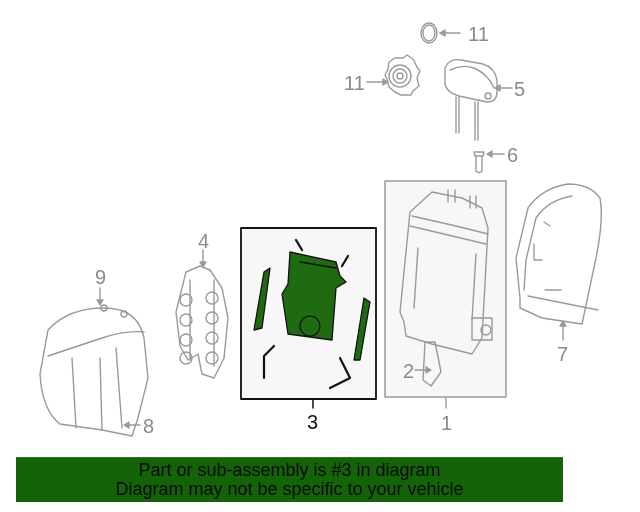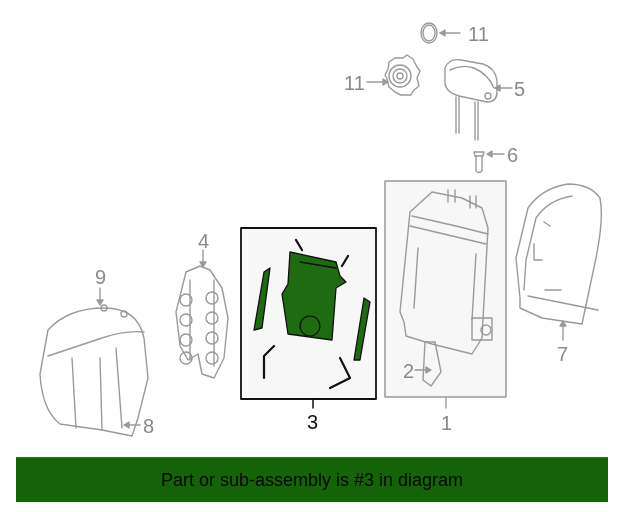--- a/index.html
+++ b/index.html
@@ -1,20 +1,20 @@
 <!DOCTYPE html>
 <html><head>
 <meta charset="utf-8">
 <style>
   html, body { margin:0; padding:0; background:#ffffff; }
   body { width:640px; height:512px; position:relative; overflow:hidden; font-family:"Liberation Sans", sans-serif; }
   .canvas { position:absolute; left:0; top:0; width:640px; height:512px;padding-left:32px; }
   .callout { position:absolute; color:#8a8a8a; font-size:20px; line-height:20px; font-family:"Liberation Sans", sans-serif; }
   .callout.dark { color:#111; }
-  .banner { position:absolute; left:16px; top:457px; width:592px; height:45px; background:#156308; border-top:1px solid #2c7a1c; box-sizing:border-box; display:flex; flex-direction:column; align-items:center; justify-content:center; }
+  .banner { position:absolute; left:16px; top:457px; width:547px; height:45px; background:#156308; border-top:1px solid #2c7a1c; box-sizing:border-box; display:flex; flex-direction:column; align-items:center; justify-content:center; }
   .banner span { color:#0a0a0a; font-size:18px; line-height:19px; font-family:"Liberation Sans", sans-serif; }
 </style>
 </head>
 <body>
 
 <div class="canvas">
   <svg width="640" height="512" viewBox="0 0 640 512" xmlns="http://www.w3.org/2000/svg" style="position:absolute;left:0;top:0">
     <g fill="none" stroke="#9a9a9a" stroke-width="1.4" stroke-linejoin="round" stroke-linecap="round">
 
       <g>
@@ -119,13 +119,14 @@
   <span class="callout" style="left:95px;top:267px">9</span>
   <span class="callout" style="left:403px;top:361px">2</span>
   <span class="callout" style="left:557px;top:344px">7</span>
   <span class="callout" style="left:143px;top:416px">8</span>
   <span class="callout" style="left:441px;top:413px">1</span>
   <span class="callout dark" style="left:307px;top:412px">3</span>
 </div>
 
 <div class="banner">
   <span>Part or sub-assembly is #3 in diagram</span>
+  <span>Diagram may not be specific to your vehicle</span>
 </div>
 
 </body></html>

